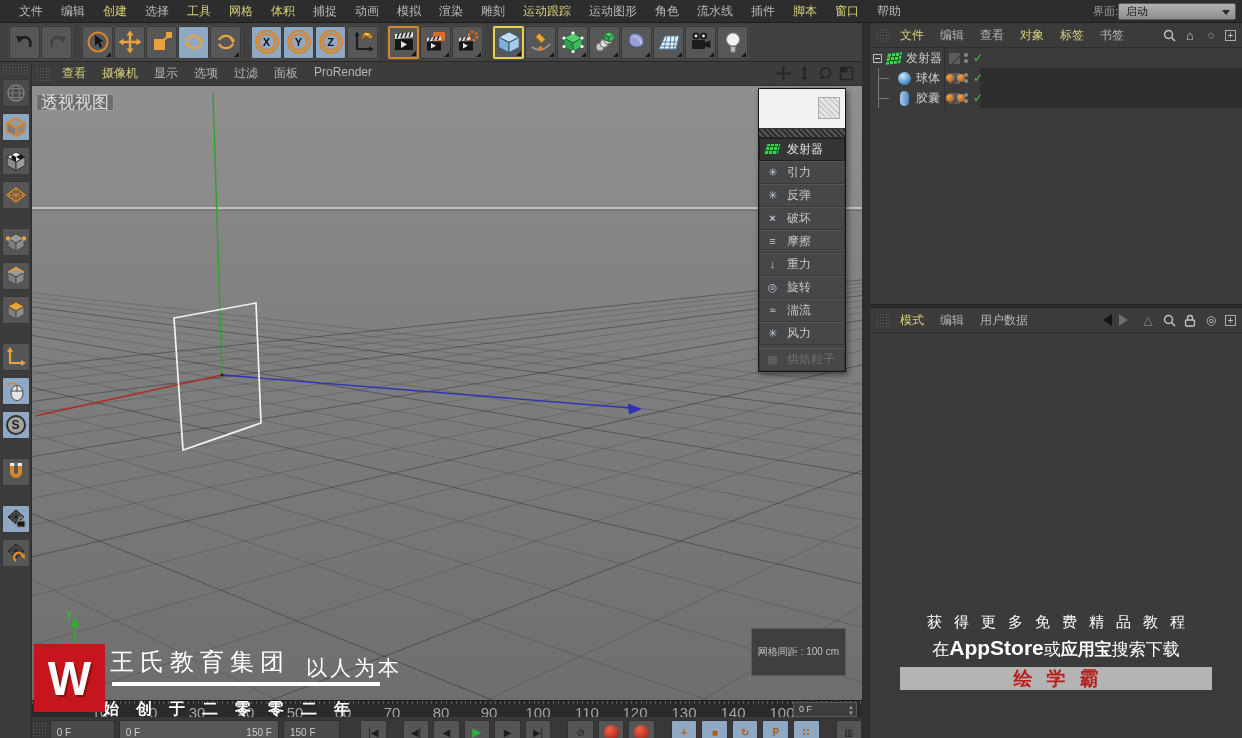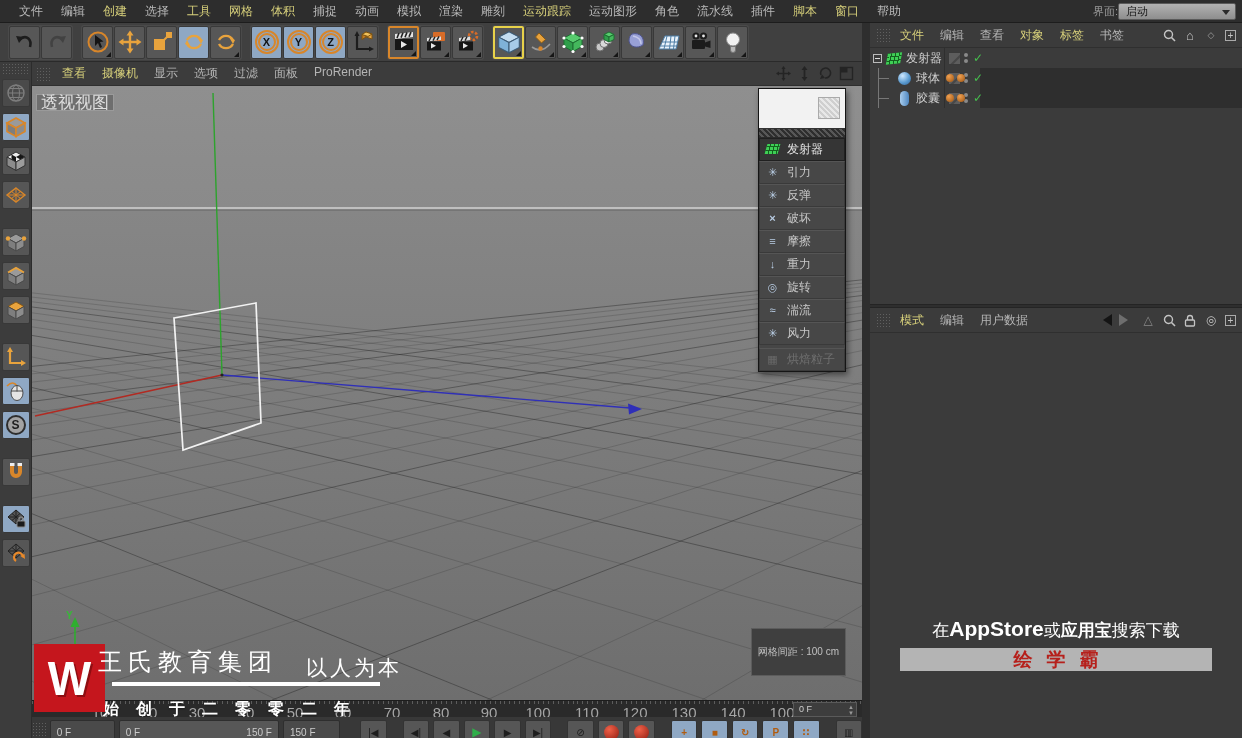--- a/index.html
+++ b/index.html
@@ -76,21 +76,21 @@
   #trange{width:163px;background:#575757;justify-content:space-between;}
   .tbtn2{width:27px;height:24px;background:#565656;border:1px solid #333;border-radius:2px;color:#1d1d1d;font-size:10px;display:flex;align-items:center;justify-content:center;}
   .tbtn2.blue{background:#8fa8c4;color:#b05c10;font-weight:700;}
   .tbtn2.play{color:#2fae4a;font-size:12px;}
   .tbtn2.rec{color:#f0e0e0;background:#565656;}
   .tbtn2.rec::before{content:"";width:15px;height:15px;border-radius:50%;background:radial-gradient(circle at 35% 30%,#f06048,#8e1d12);}
   .tbtn2 i{font-style:normal;}
   
   #wlogo{position:absolute;left:34px;top:644px;width:71px;height:68px;background:#c5161d;z-index:30;display:flex;align-items:center;justify-content:center;}
   #wlogo span{color:#fff;font-size:46px;font-weight:800;text-shadow:2px 2px 0 #8e0e12;transform:scaleY(1.05);}
-  #wm-title{position:absolute;left:98px;top:646px;color:#fff;font-size:24px;letter-spacing:6px;z-index:30;white-space:nowrap;}
+  #wm-title{position:absolute;left:110px;top:646px;color:#fff;font-size:24px;letter-spacing:6px;z-index:30;white-space:nowrap;}
   #wm-slogan{position:absolute;left:306px;top:654px;color:#fff;font-size:21px;letter-spacing:3px;z-index:30;white-space:nowrap;}
   #wm-line{position:absolute;left:112px;top:682px;width:268px;height:4px;background:#fff;z-index:30;}
   
   #rpanel{position:absolute;left:862px;top:23px;width:380px;height:715px;background:#3b3b3b;border-left:8px solid #2e2e2e;}
   .phbar{height:25px;display:flex;align-items:center;padding:0 6px;gap:2px;border-bottom:1px solid #2f2f2f;}
   .phbar .mi{padding:0 8px;color:#b5b5b5;}
   .phbar .mi.acc{color:#d6cf7a;}
   .phicons{margin-left:auto;display:flex;align-items:center;gap:7px;color:#c4c4c4;}
   .phicons .gi{width:14px;height:14px;display:flex;align-items:center;justify-content:center;font-size:12px;}
   .gi.home::before{content:"⌂";font-size:13px;}
@@ -906,20 +906,21 @@
               <rect x="1.5" y="6" width="9" height="6" rx="1" fill="none" stroke="#c4c4c4" stroke-width="1.3"></rect>
               <path d="M3.5 6V4a2.5 2.5 0 0 1 5 0v2" fill="none" stroke="#c4c4c4" stroke-width="1.3"></path>
             </svg>
           </span>
         <span class="gi circ"></span>
         <span class="gi plus"></span>
       </div>
     </div>
     <div id="ambody"></div>
     <div id="ad">
+      <div id="ad-l1">获得更多免费精品教程</div>
       <div id="ad-l3"><span>在</span><b class="latin">AppStore</b><span>或</span><b>应用宝</b><span>搜索下载</span></div>
       <div id="ad-bar">
           <span>绘学霸</span>
         </div>
     </div>
   </div>
 
 </div>
 
 </body></html>

